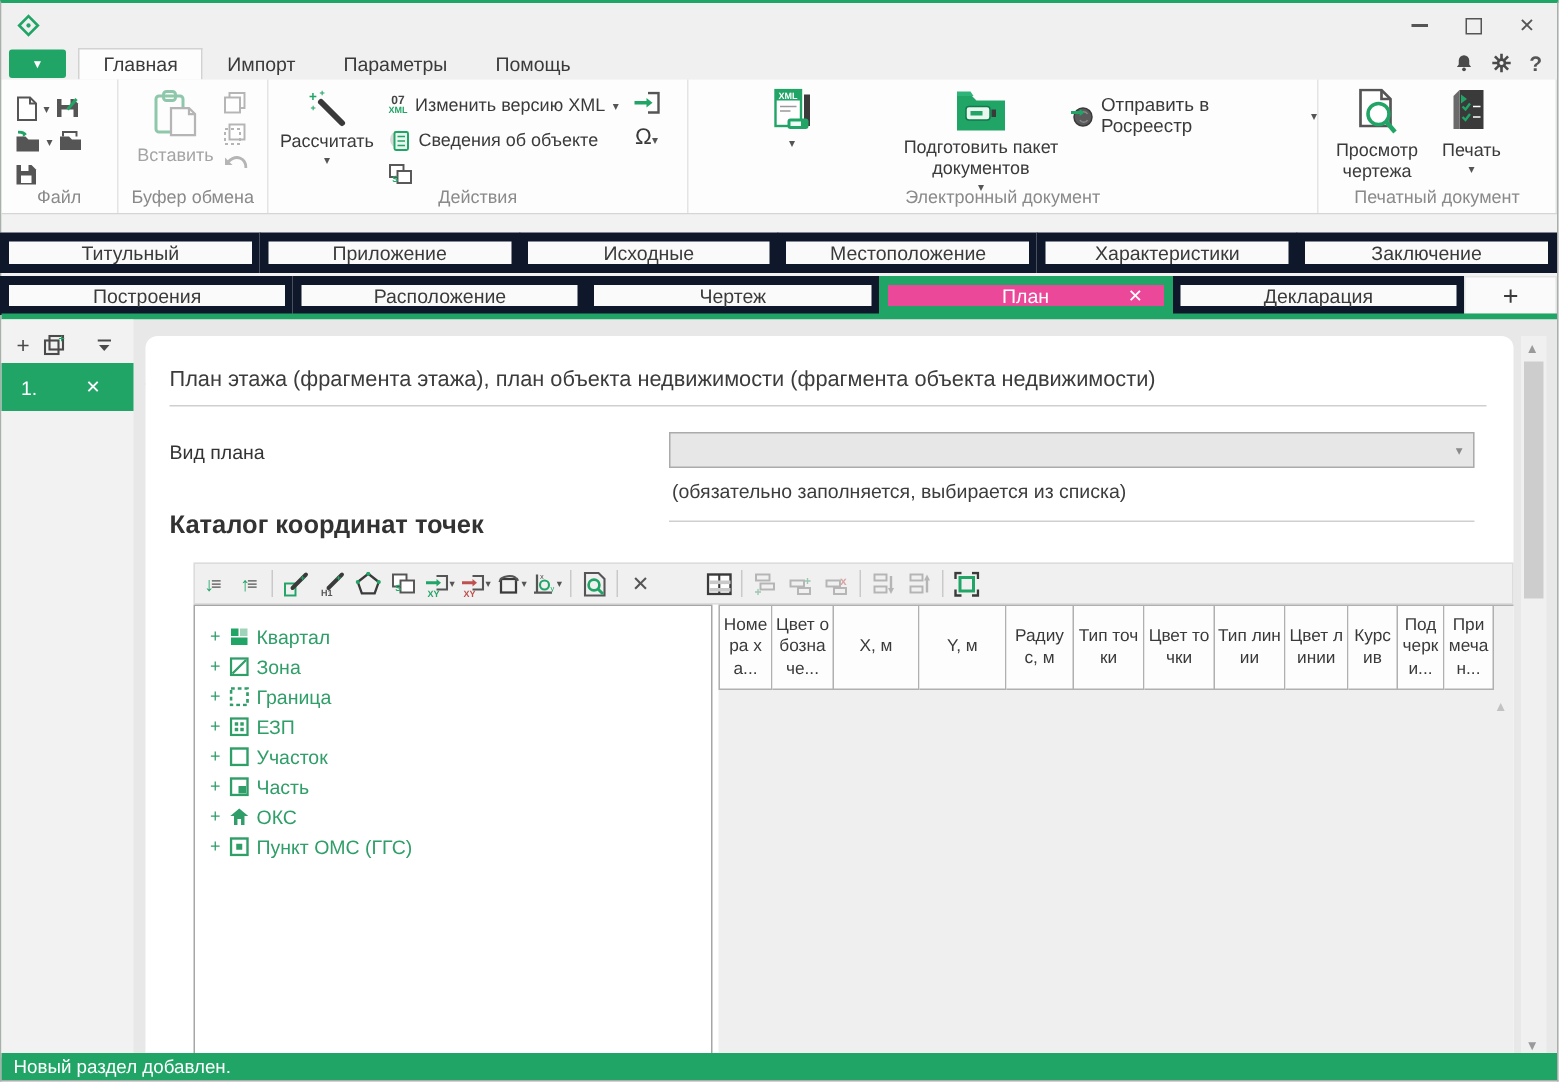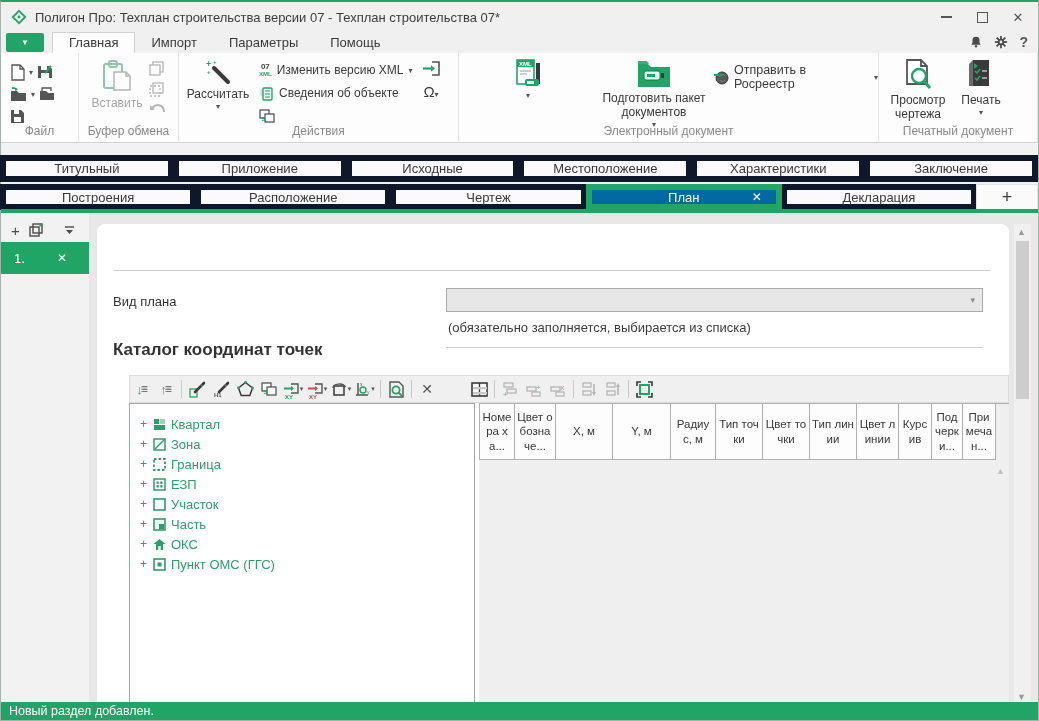--- a/index.html
+++ b/index.html
@@ -55,21 +55,21 @@
   .print-prev { position:absolute; left:4px; top:6px; width:70px; }
   .print-btn { position:absolute; left:76px; top:6px; width:52px; }
 
   
   #sectiontabs { position:absolute; left:0; top:141px; width:100%; height:70px; background:#f2f2f2; }
   #strip-green { position:absolute; left:0; bottom:0; width:100%; height:4px; background:#21a567; }
   .tabrow { position:absolute; left:0; width:100%; display:flex; }
   #tabrow1 { top:12px; height:27px; }
   #tabrow2 { top:41px; height:26px; }
   .stab { flex:1; display:flex; align-items:center; justify-content:center; background:#fafafa; border:6px solid #0f172a; margin-left:-1px; font-size:13px; color:#3a3a3a; }
-  .stab.active { background:#0369a1; color:#fff; border-color:#21a567; position:relative; }
+  .stab.active { background:#ec4899; color:#fff; border-color:#21a567; position:relative; }
   .stab .tclose { position:absolute; right:14px; font-size:12px; color:#fff; }
   .tab-add { width:62px; display:flex; align-items:center; justify-content:center; font-size:18px; color:#3a3a3a; background:#fafafa; border:1px solid #e3e3e3; margin-left:-1px; }
 
   
   #content { position:absolute; left:0; top:211px; width:100%; height:492px; background:#e8e8e8; }
   #sidebar { position:absolute; left:0; top:0; width:88px; height:100%; background:#f2f2f2; }
   #sidebar-toolbar { display:flex; align-items:center; gap:9px; padding:6px 0 0 10px; height:28px; }
   .sb-ic { color:#4a4a4a; font-size:15px; }
   #sidebar-item { position:absolute; left:0; top:29px; width:88px; height:32px; background:#21a567; color:#fff; display:flex; align-items:center; }
   #sidebar-item .num { margin-left:13px; font-size:13px; }
@@ -122,21 +122,20 @@
 
 <div id="window">
 
   <div id="titlebar">
     <span id="app-logo">
       <svg width="16" height="16" viewBox="0 0 18 18">
           <path d="M9 2 L16 9 L9 16 L2 9 Z" fill="none" stroke="#21a567" stroke-width="2"></path>
           <circle cx="9" cy="9" r="1.6" fill="#21a567"></circle>
         </svg>
     </span>
-    <span id="win-title">Полигон Про: Техплан строительства версии 07 - Техплан строительства 07*</span>
     <div id="win-controls">
       <span class="winbtn">
           <span class="min-glyph"></span>
         </span>
       <span class="winbtn">
           <span class="max-glyph"></span>
         </span>
       <span class="winbtn">✕</span>
     </div>
   </div>
@@ -421,20 +420,21 @@
           </span>
       </div>
       <div id="sidebar-item">
         <span class="num">1.</span>
         <span class="x">✕</span>
       </div>
     </div>
     <div id="card-notch"></div>
 
     <div id="card">
+      <div id="card-title">План этажа (фрагмента этажа), план объекта недвижимости (фрагмента объекта недвижимости)</div>
       <div class="hr1"></div>
 
       <div id="plan-type-label">Вид плана</div>
       <div id="plan-type-combo">
         <span class="val"></span>
         <span class="cv">▾</span>
       </div>
       <div id="plan-type-hint">(обязательно заполняется, выбирается из списка)</div>
       <div class="hr2"></div>
 

